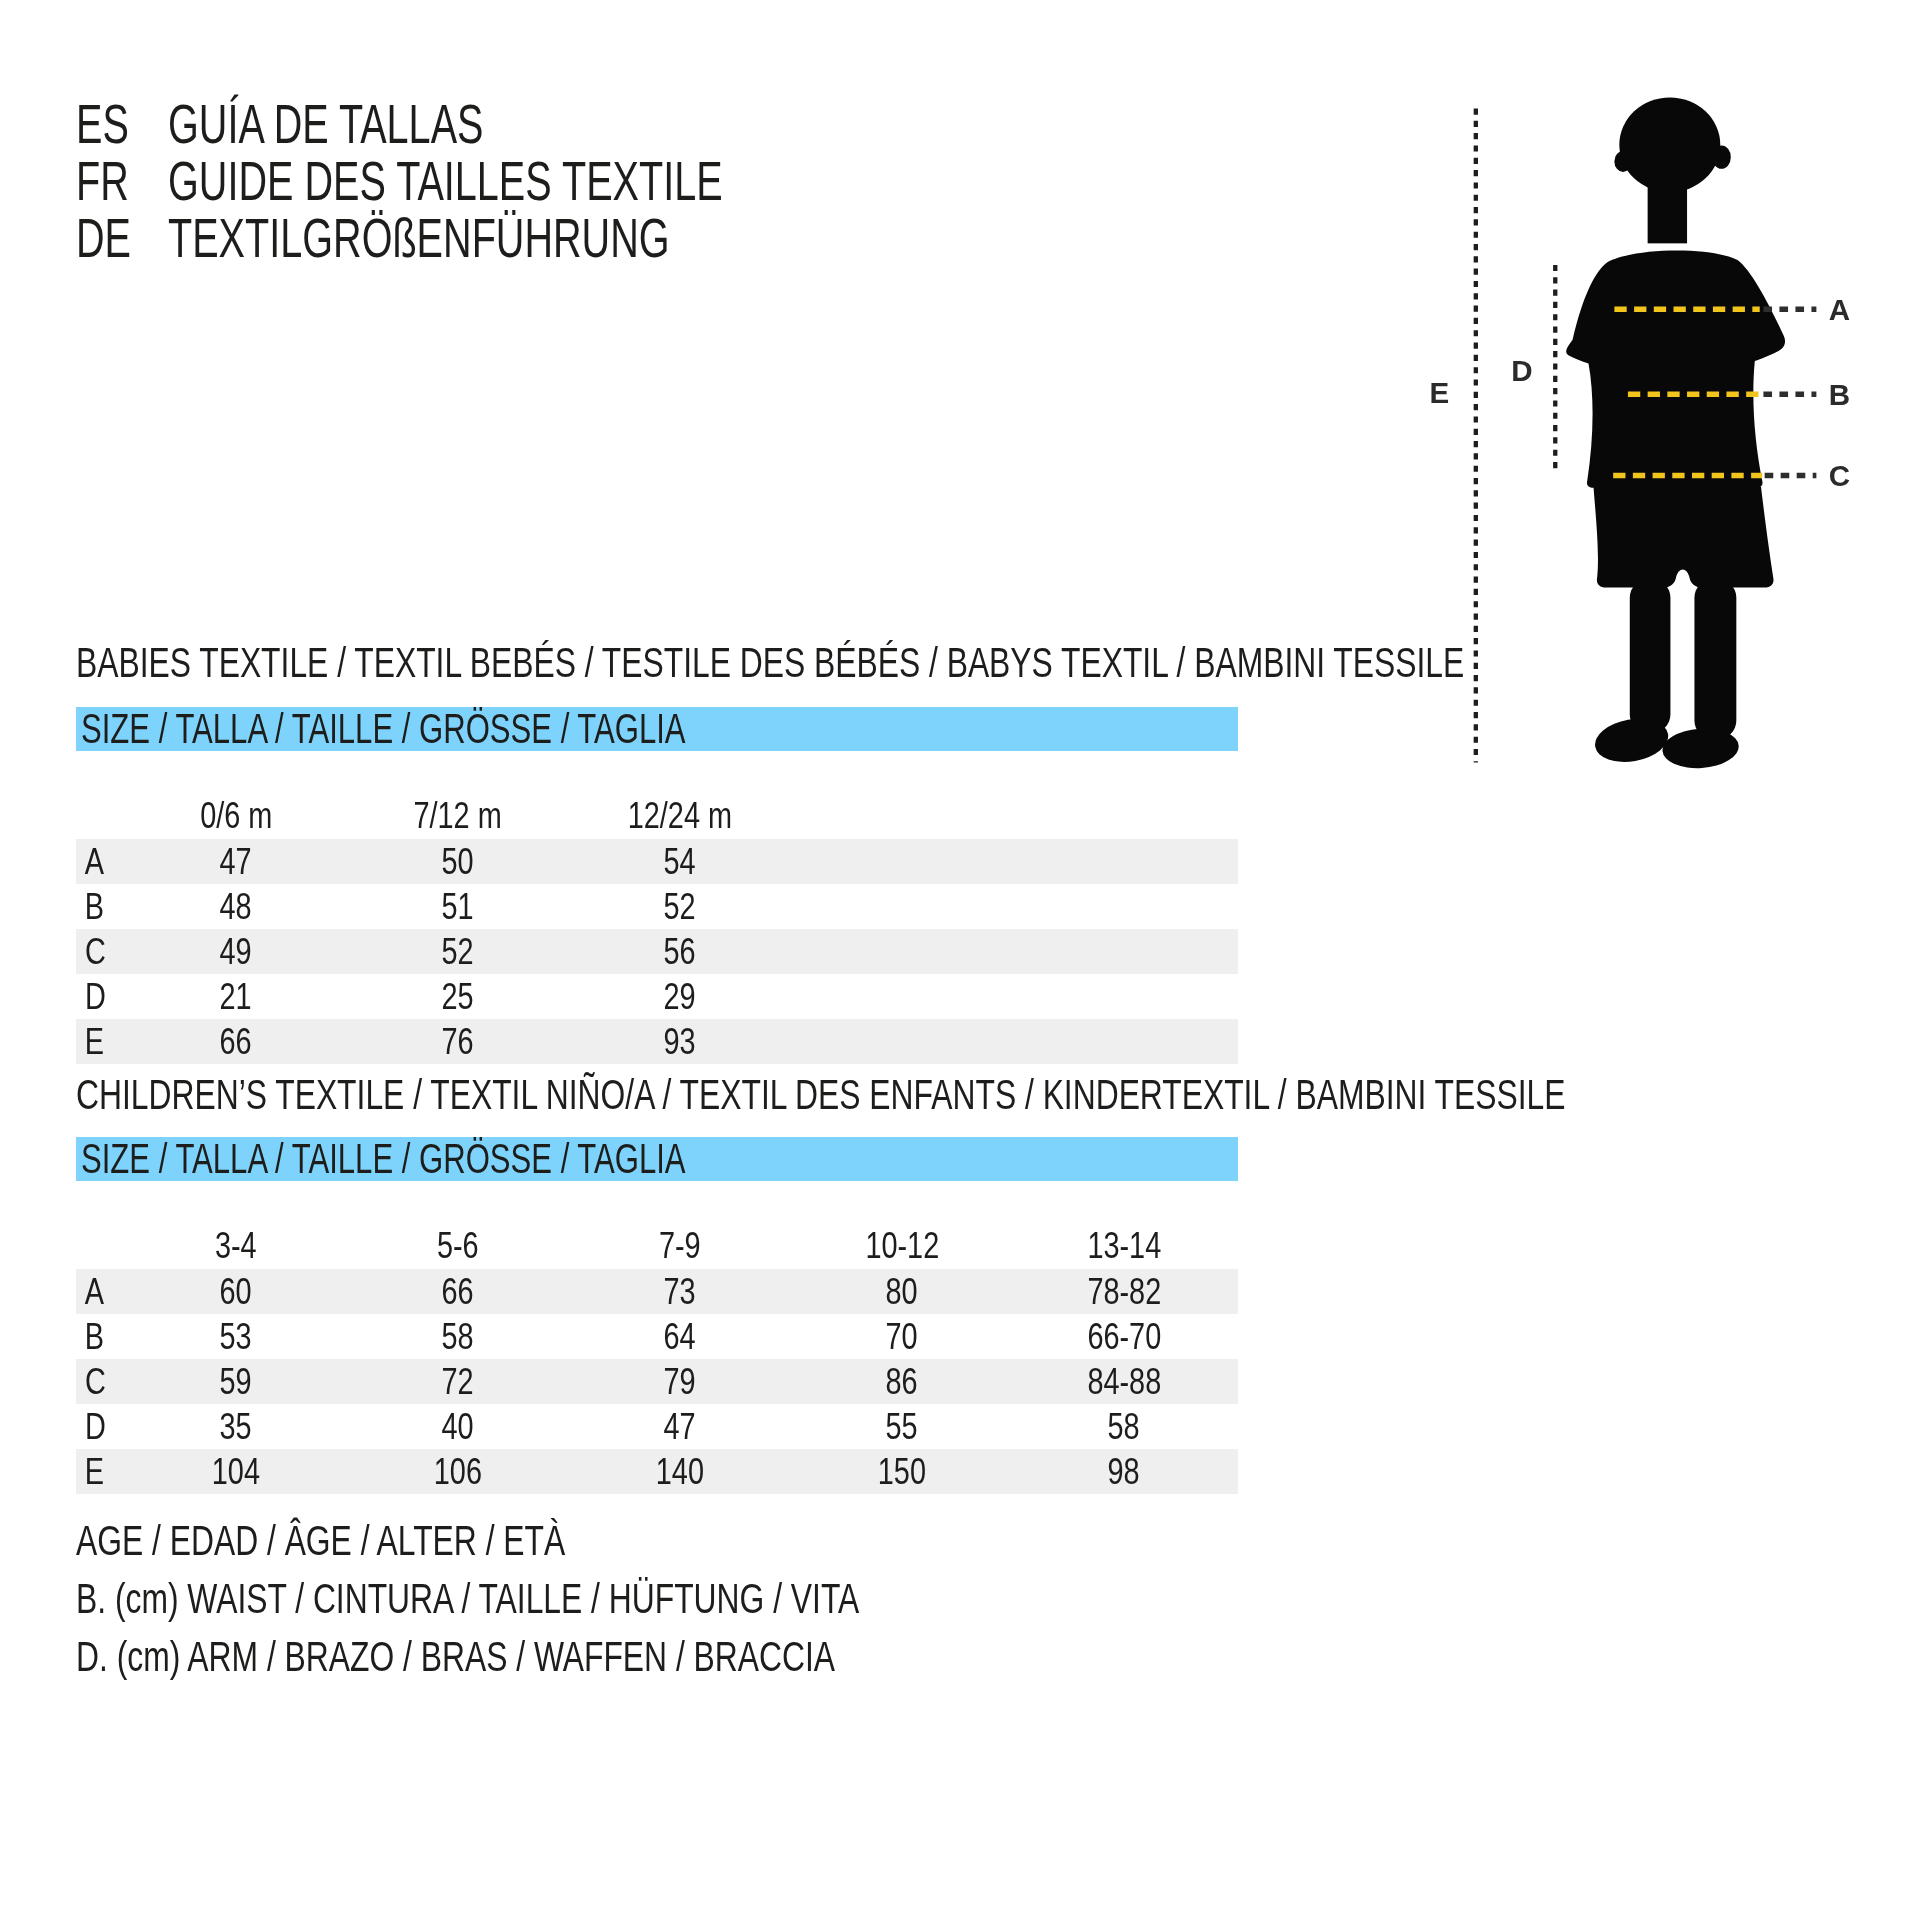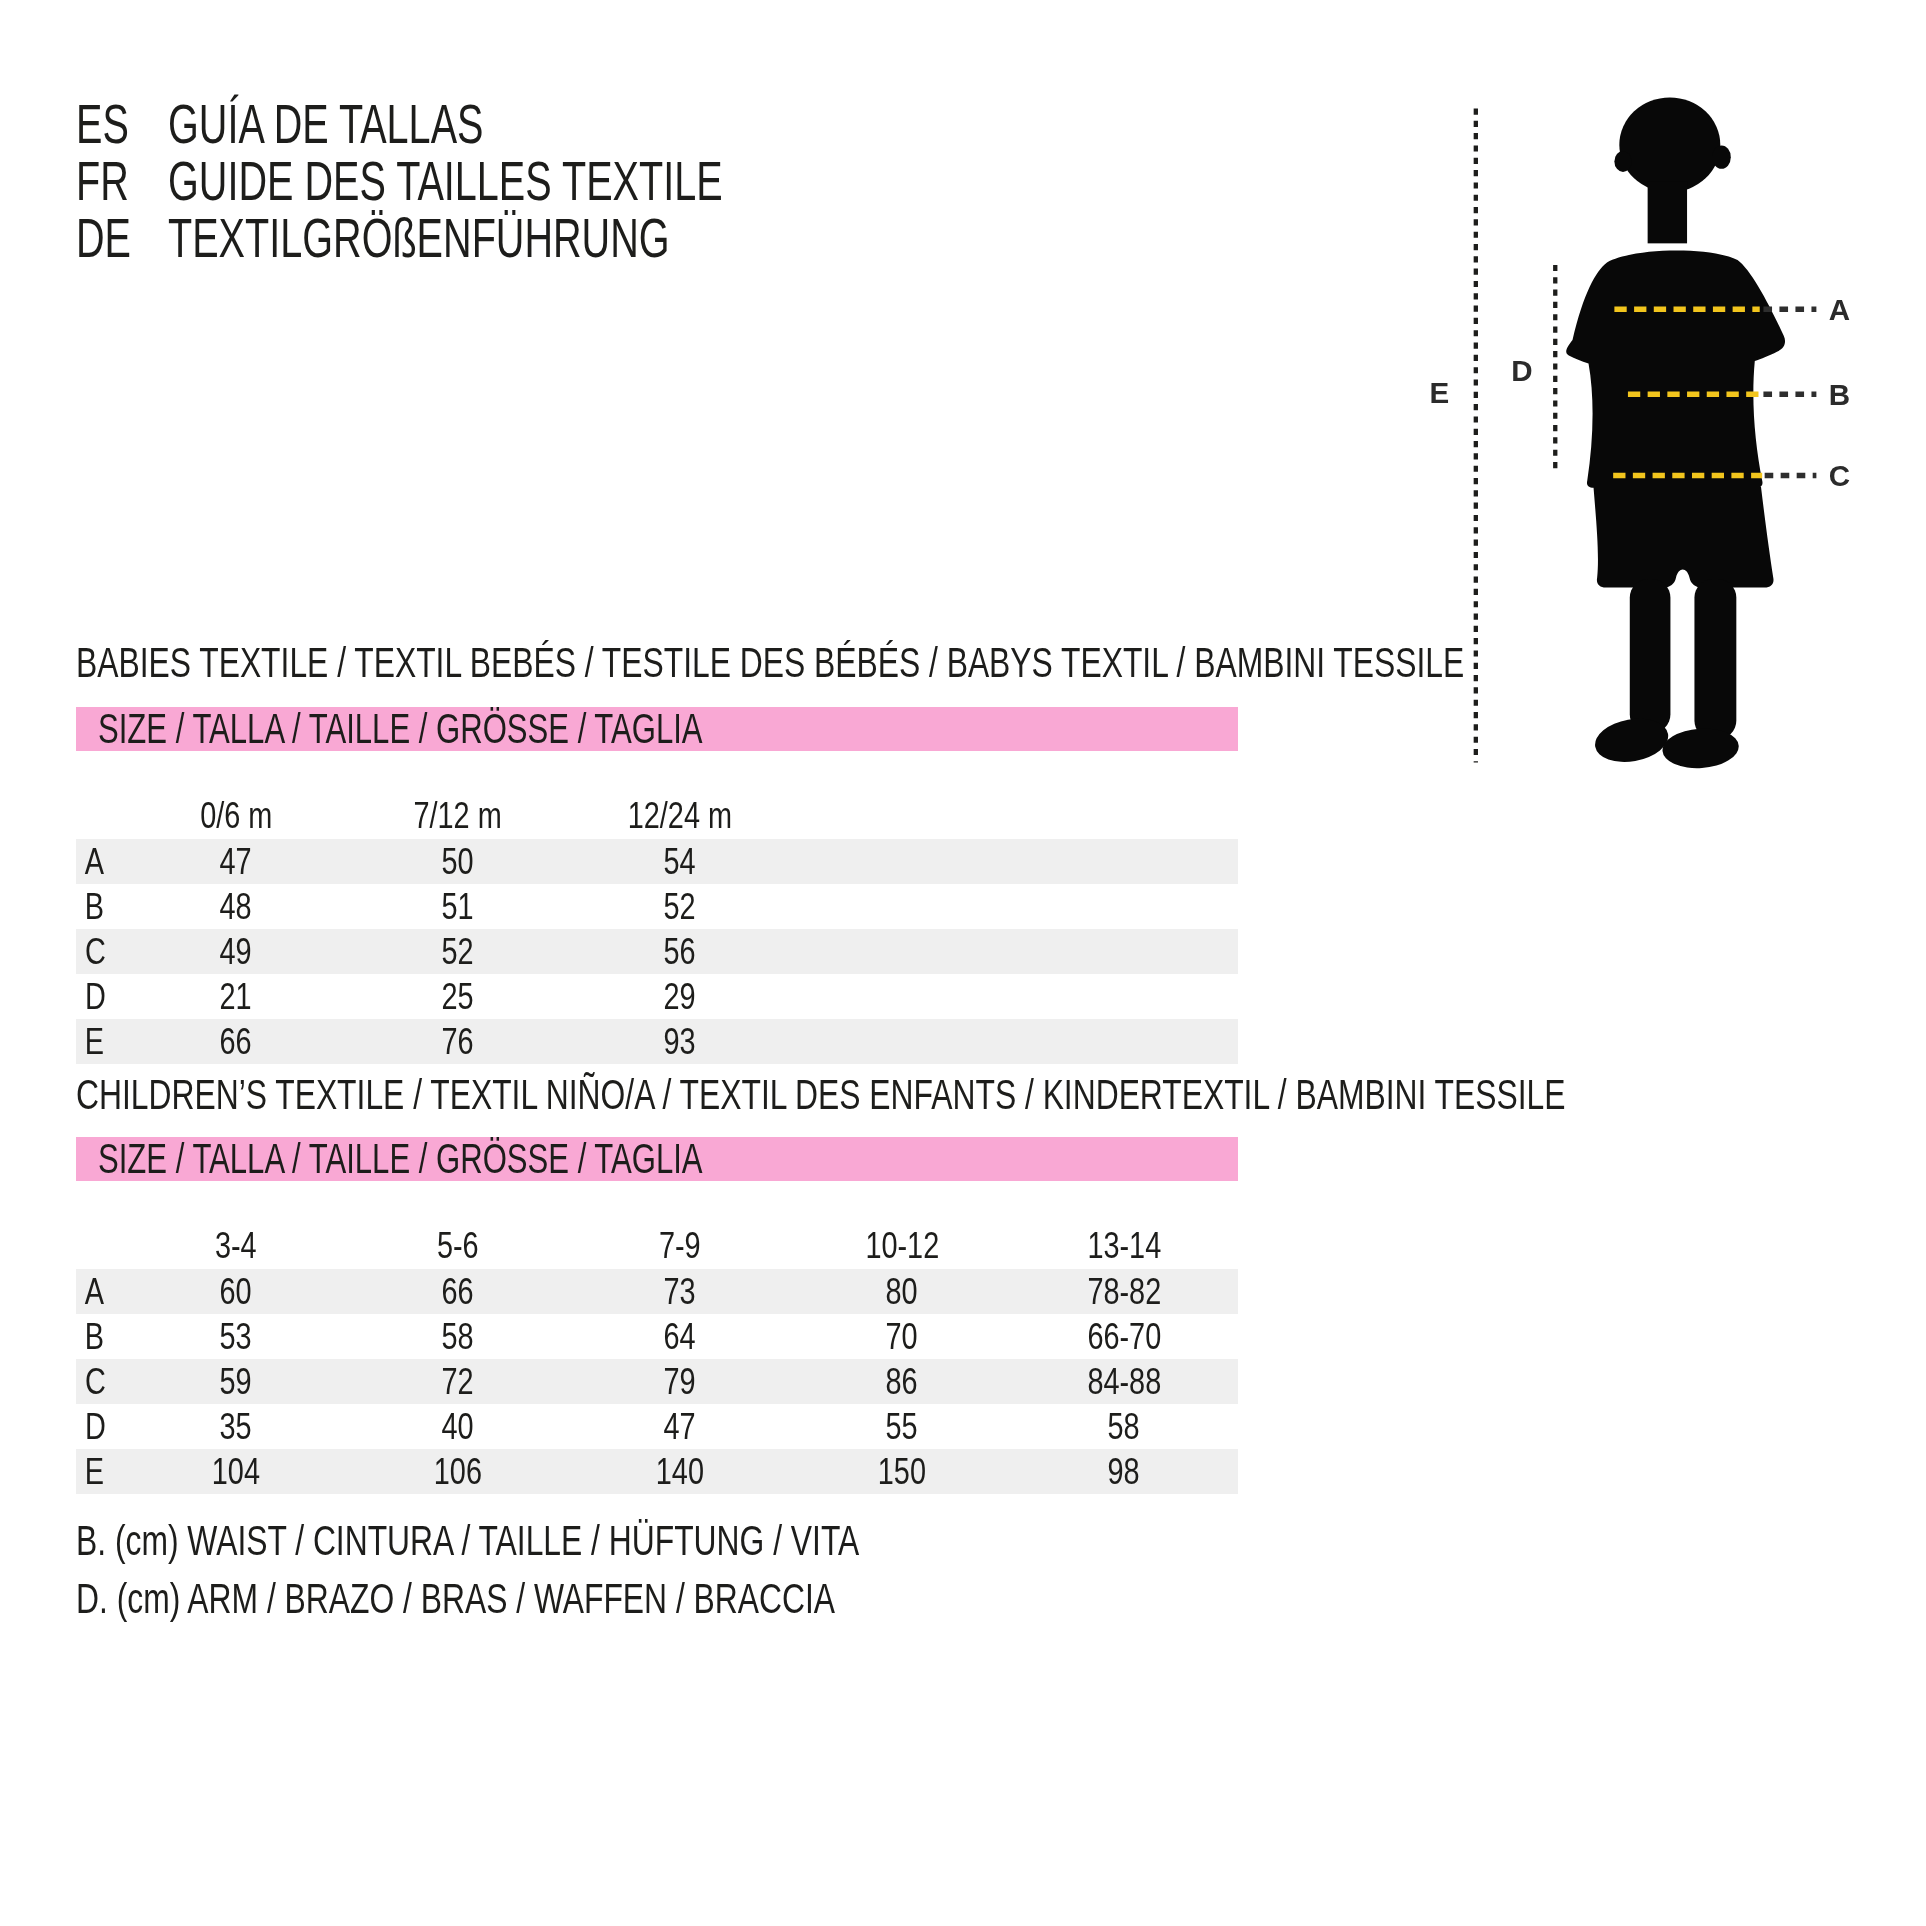--- a/index.html
+++ b/index.html
@@ -12,21 +12,21 @@
   .cond-t{display:inline-block;transform:scaleX(0.72);transform-origin:0 50%;white-space:nowrap;}
   .cond-c{display:inline-block;transform:scaleX(0.78);transform-origin:50% 50%;white-space:nowrap;}
 
   .lang-block{position:absolute;left:76px;top:95px;}
   .lang-row{display:flex;height:57px;align-items:center;font-size:55px;}
   .lang-row .code{width:92px;}
 
   .section-title{position:absolute;left:76px;height:44px;line-height:44px;font-size:43px;}
 
   .sg-table{position:absolute;left:76px;width:1162px;}
-  .size-bar{height:44px;line-height:44px;background:#f9a8d4;font-size:42px;padding-left:22px;box-sizing:border-box;}
+  .size-bar{height:44px;line-height:44px;background:#7dd3fc;font-size:42px;padding-left:5px;box-sizing:border-box;}
   .row{display:flex;height:45px;line-height:45px;font-size:37px;}
   .row.colhead{height:46px;line-height:46px;background:#ffffff;margin-top:42px;}
   .cell{width:222px;text-align:center;}
   .cell.label{width:49px;text-align:left;padding-left:6.2px;box-sizing:border-box;}
   .r-alt{background:#efefef;}
 
   .legend{position:absolute;left:76px;top:1511px;font-size:43px;}
   .legend .line{height:58px;line-height:58px;}
 
   .figure{position:absolute;left:1405px;top:86px;width:521px;height:715px;}
@@ -216,18 +216,19 @@
       <div class="cell label"><span class="cond-c">E</span></div>
       <div class="cell"><span class="cond-c">104</span></div>
       <div class="cell"><span class="cond-c">106</span></div>
       <div class="cell"><span class="cond-c">140</span></div>
       <div class="cell"><span class="cond-c">150</span></div>
       <div class="cell"><span class="cond-c">98</span></div>
     </div>
   </div>
 
   <div class="legend">
+    <div class="line"><span class="cond">AGE / EDAD / ÂGE / ALTER / ETÀ</span></div>
     <div class="line"><span class="cond">B. (cm) WAIST / CINTURA / TAILLE / HÜFTUNG / VITA</span></div>
     <div class="line"><span class="cond">D. (cm) ARM / BRAZO / BRAS / WAFFEN / BRACCIA</span></div>
   </div>
 
 </div>
 
 
 </body></html>

